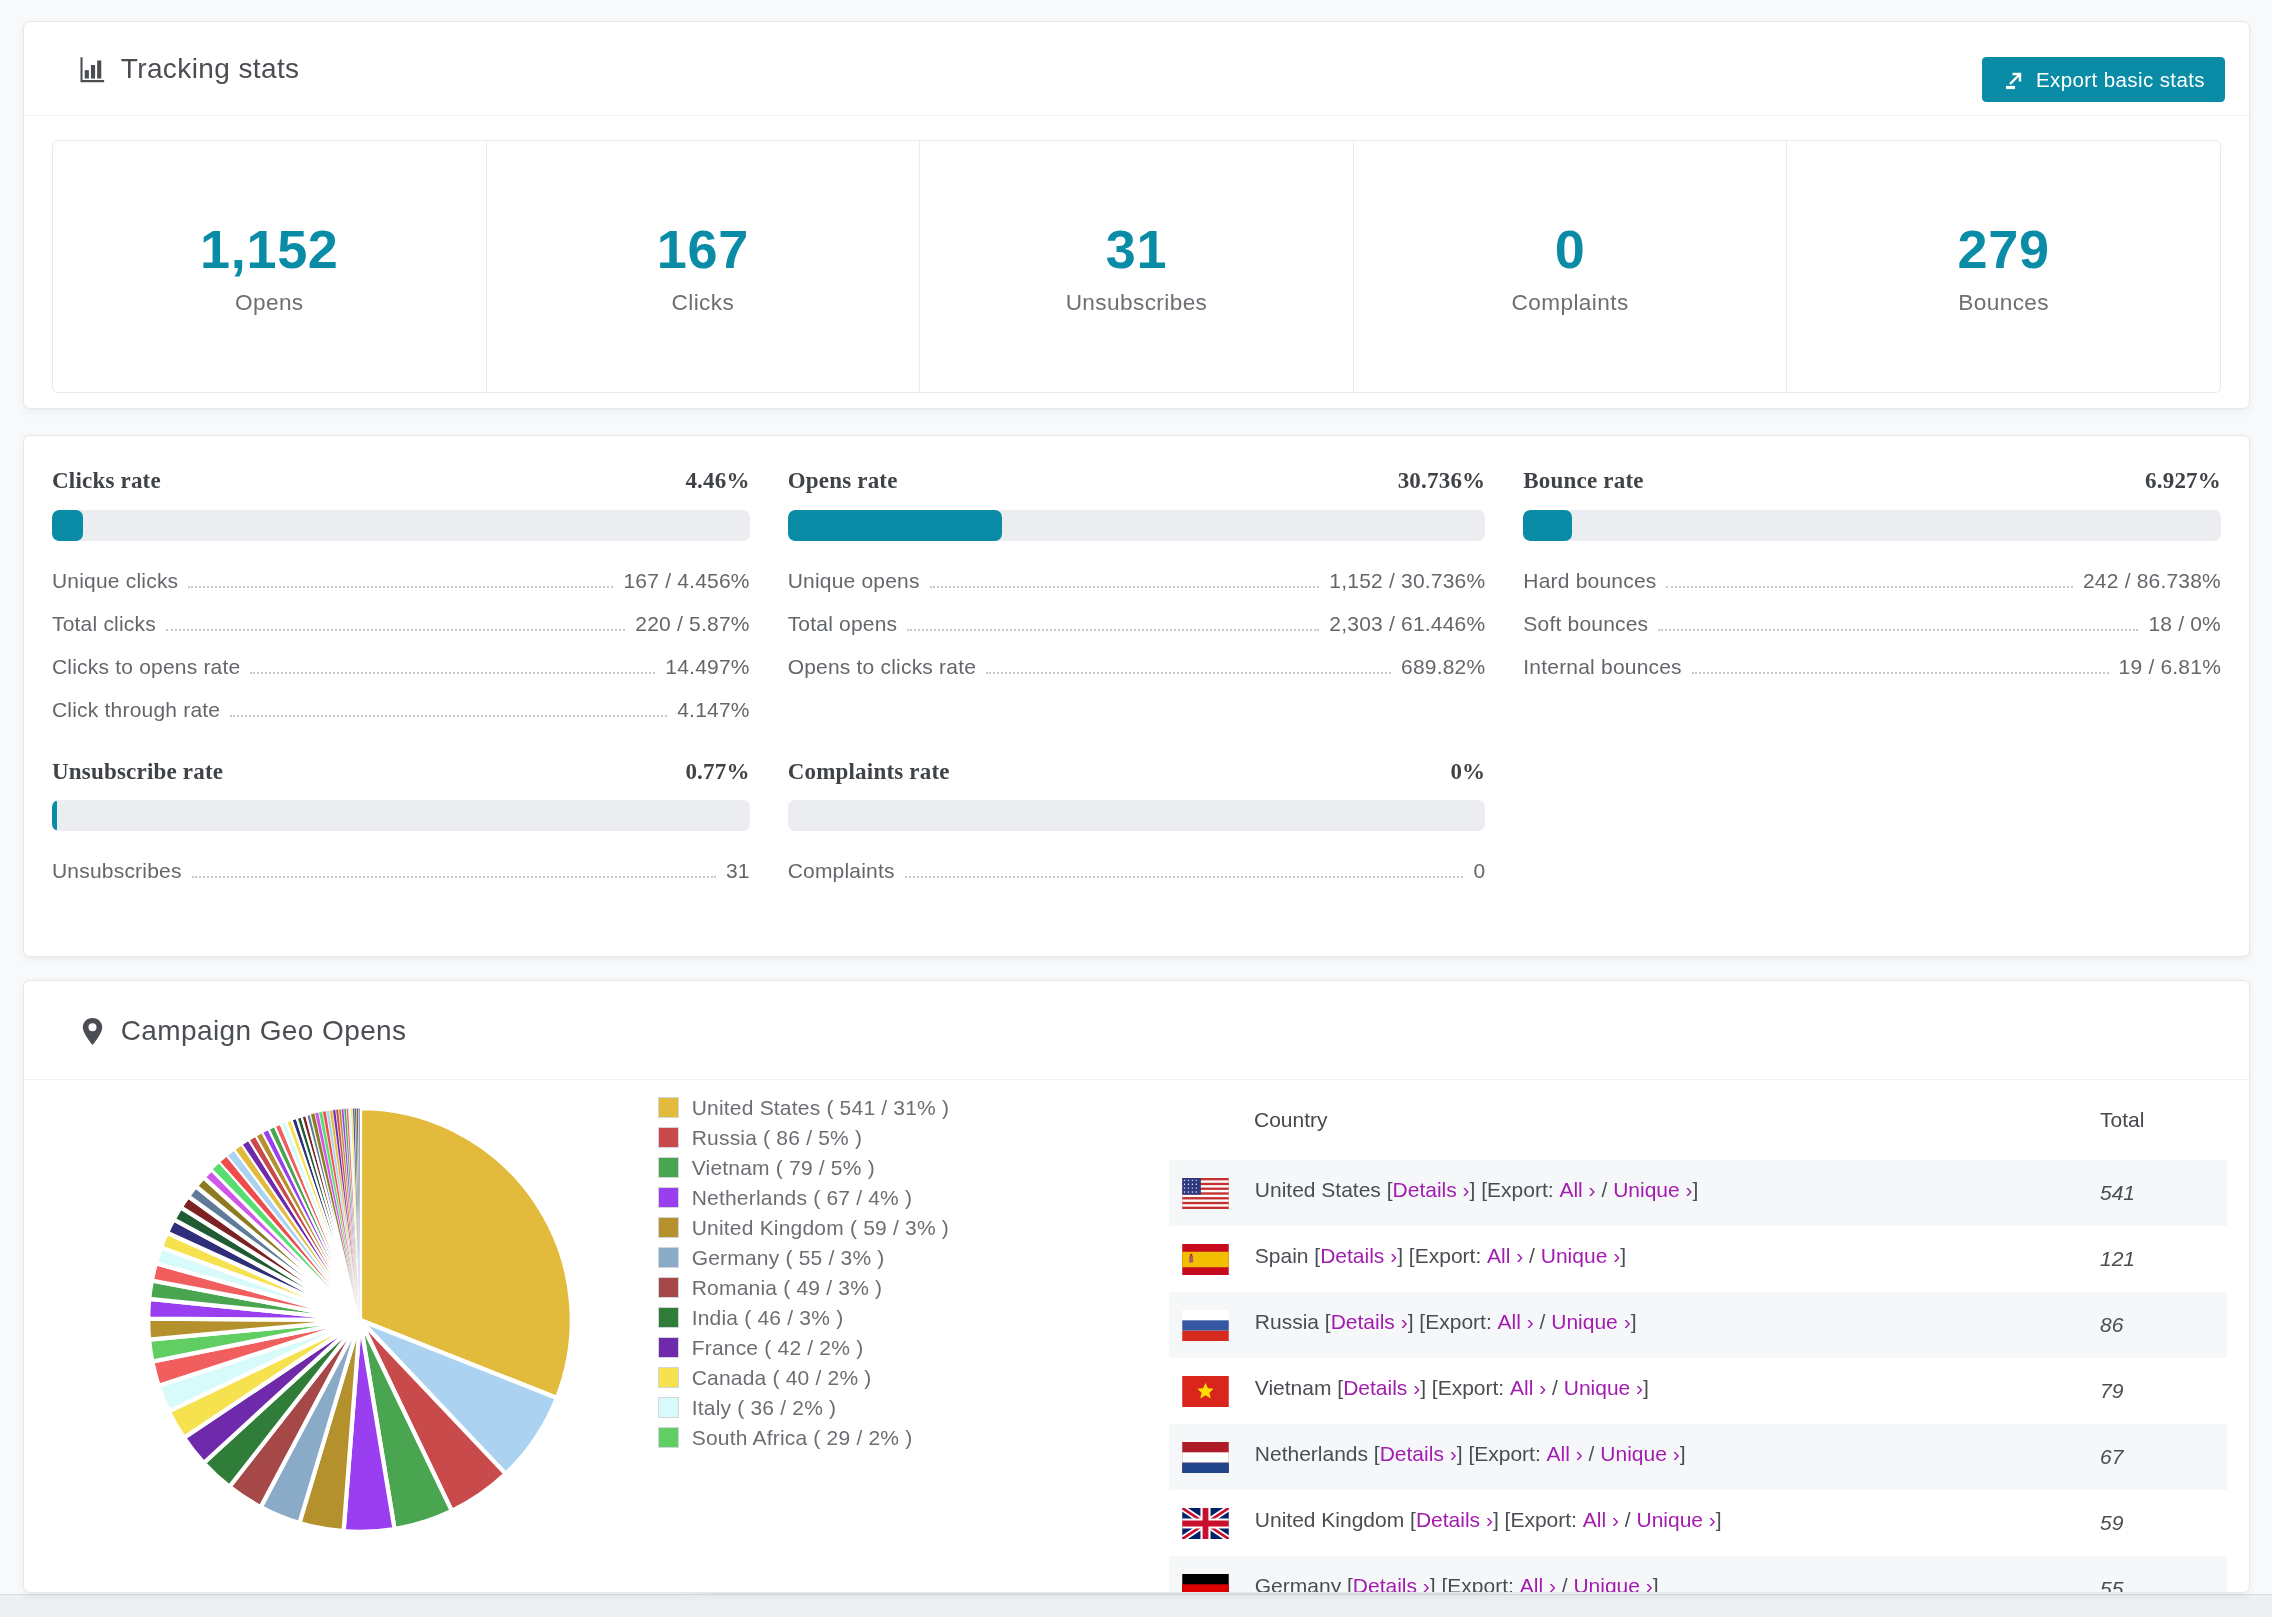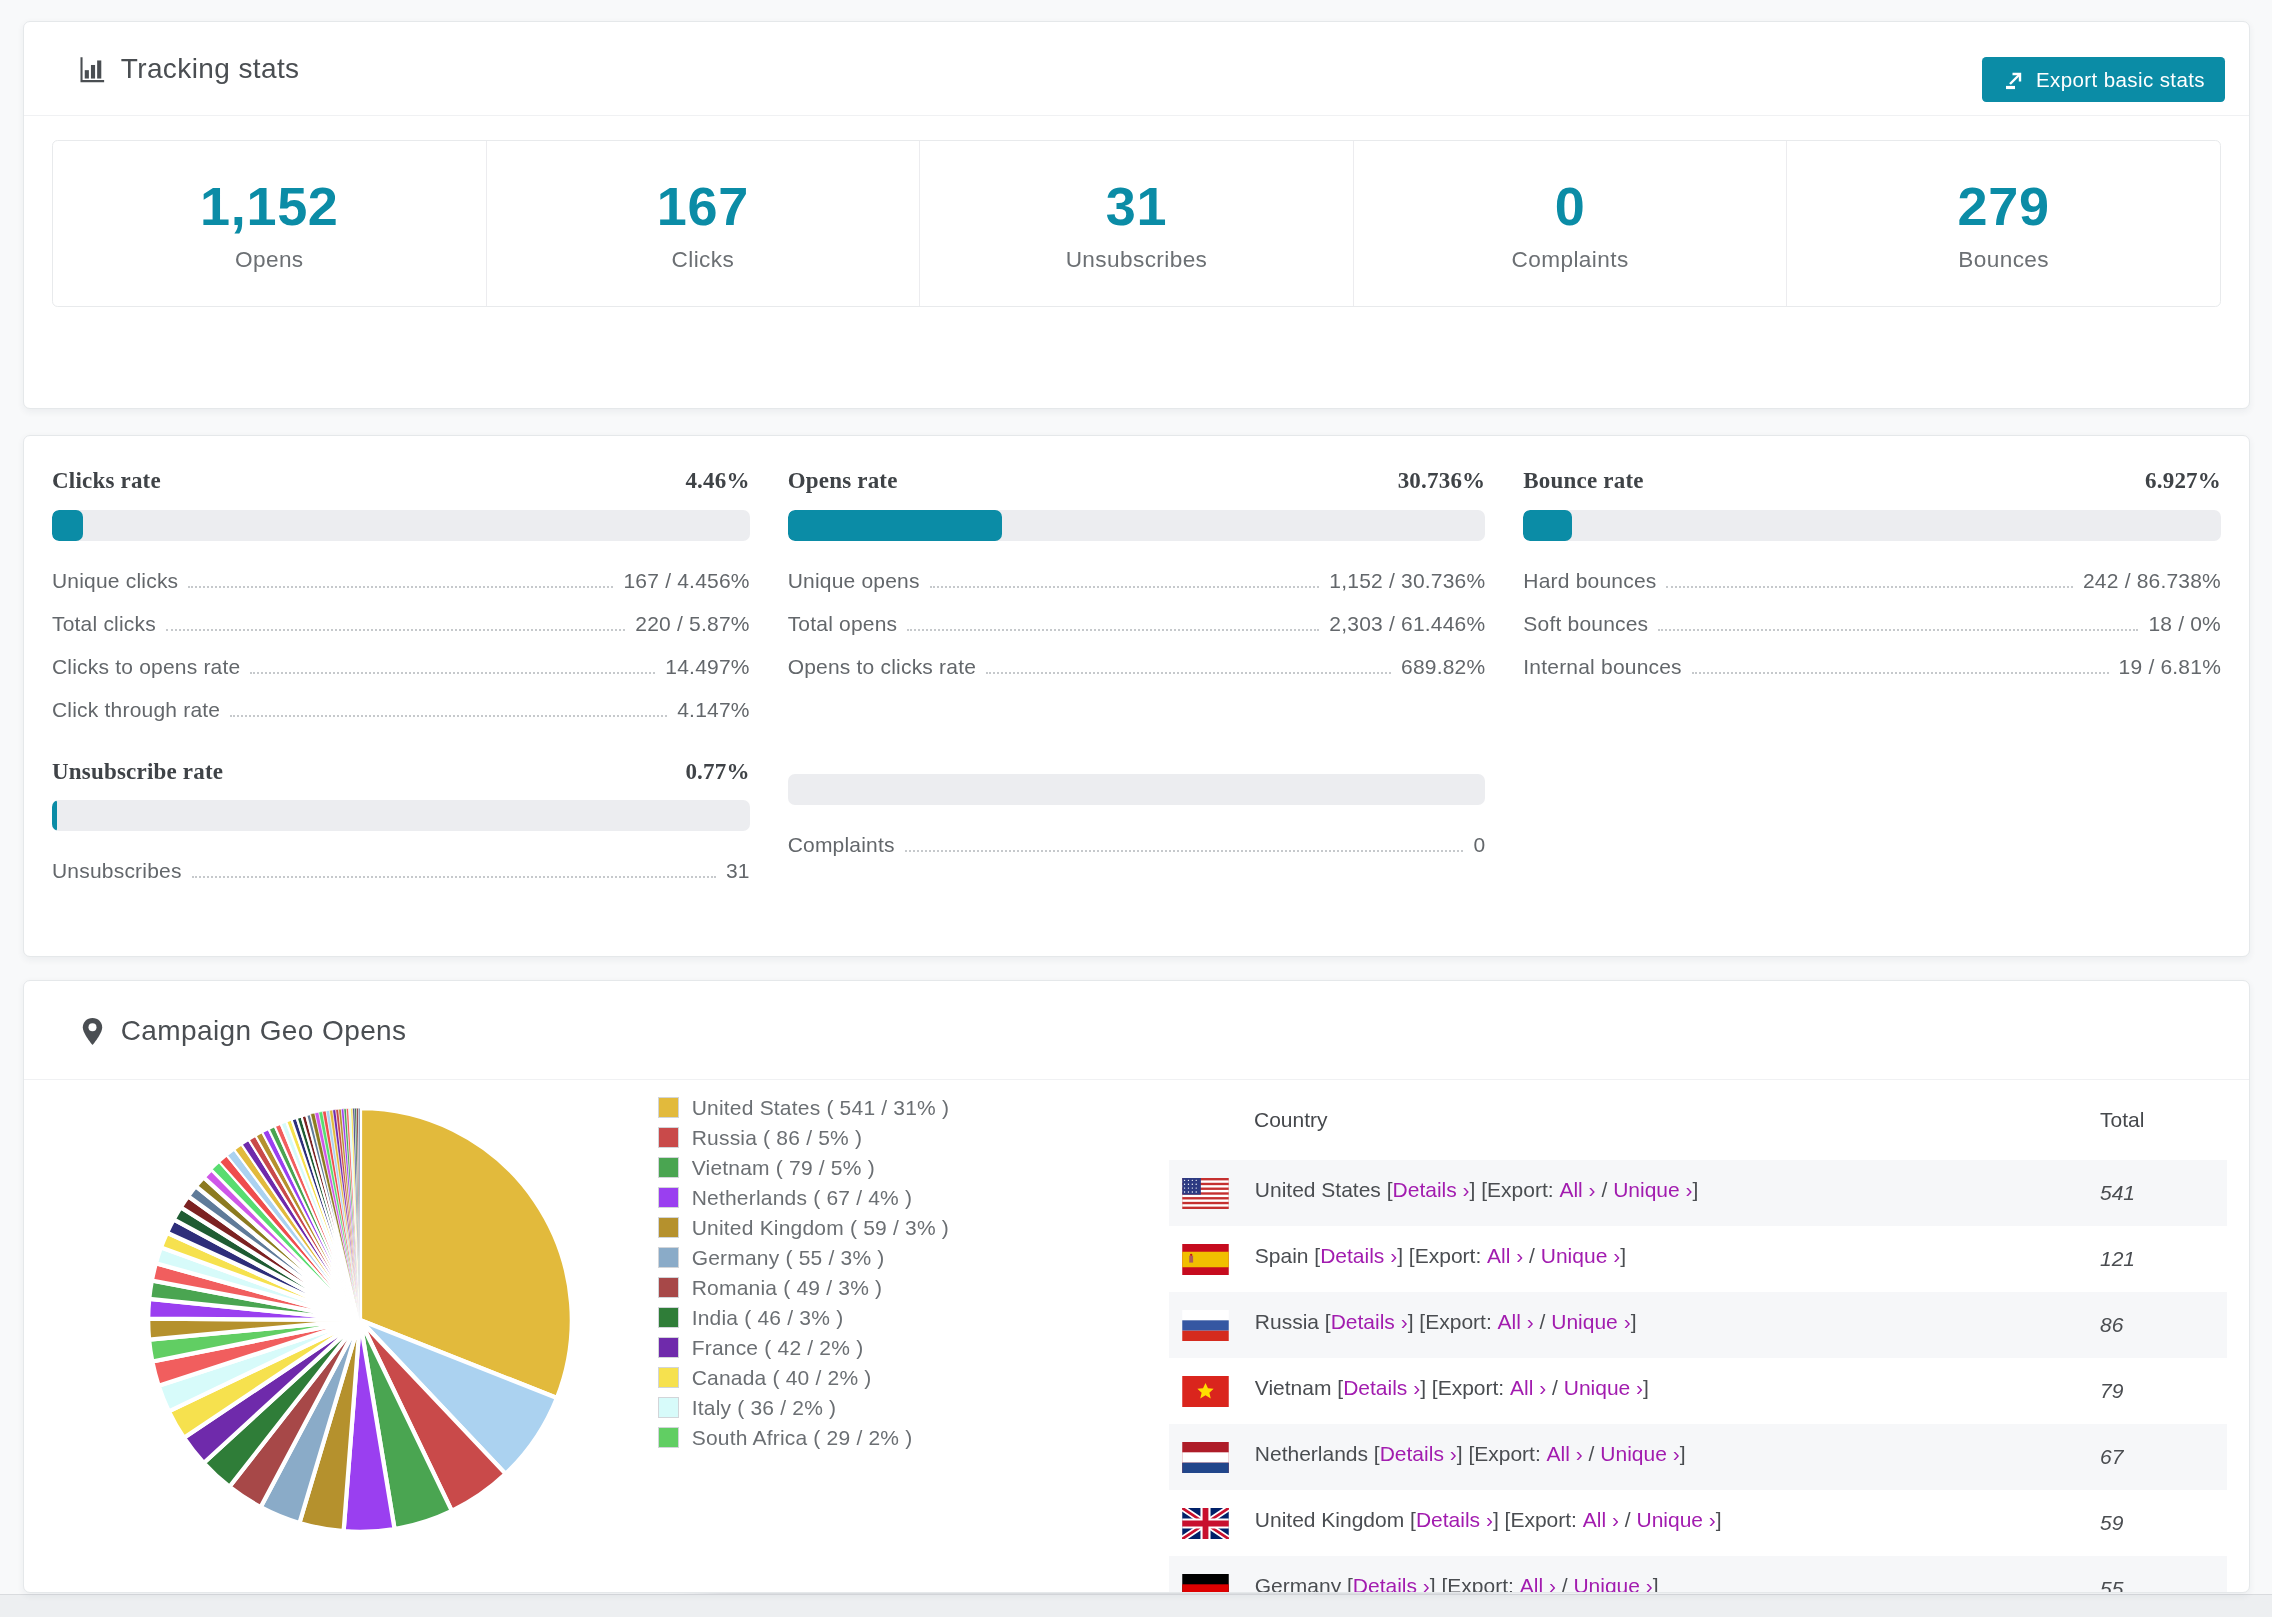--- a/index.html
+++ b/index.html
@@ -30,21 +30,21 @@
     height: 45px; padding: 0 20px;
     display: flex; align-items: center; gap: 10px;
     background: #0b8ca6; color: #fff;
     border: none; border-radius: 4.2px;
     font-size: 20.5px; font-family: inherit; letter-spacing: 0.4px;
     cursor: pointer;
   }
   .export-btn svg { width: 24px; height: 24px; }
   .summary-box {
     margin: 24px 28px;
-    height: 167px;
+    height: 253px;
     border: 0.7px solid #e8eaec;
     border-radius: 5.6px;
     display: flex;
   }
   .summary-cell {
     flex: 1 1 0;
     border-right: 0.7px solid #ececef;
     display: flex; flex-direction: column;
     align-items: center; justify-content: center;
   }
@@ -244,20 +244,24 @@
         </div>
         <div class="rb-rows">
           <div class="rb-row">
             <span class="rb-label">Unsubscribes</span>
             <span class="leader"></span>
             <span class="rb-rowval">31</span>
           </div>
         </div>
       </div>
       <div class="rate-block">
+        <div class="rb-head">
+          <span class="rb-title">Complaints rate</span>
+          <span class="rb-val">0%</span>
+        </div>
         <div class="rb-bar">
           <div class="rb-fill" style="width: 0%;"></div>
         </div>
         <div class="rb-rows">
           <div class="rb-row">
             <span class="rb-label">Complaints</span>
             <span class="leader"></span>
             <span class="rb-rowval">0</span>
           </div>
         </div>

